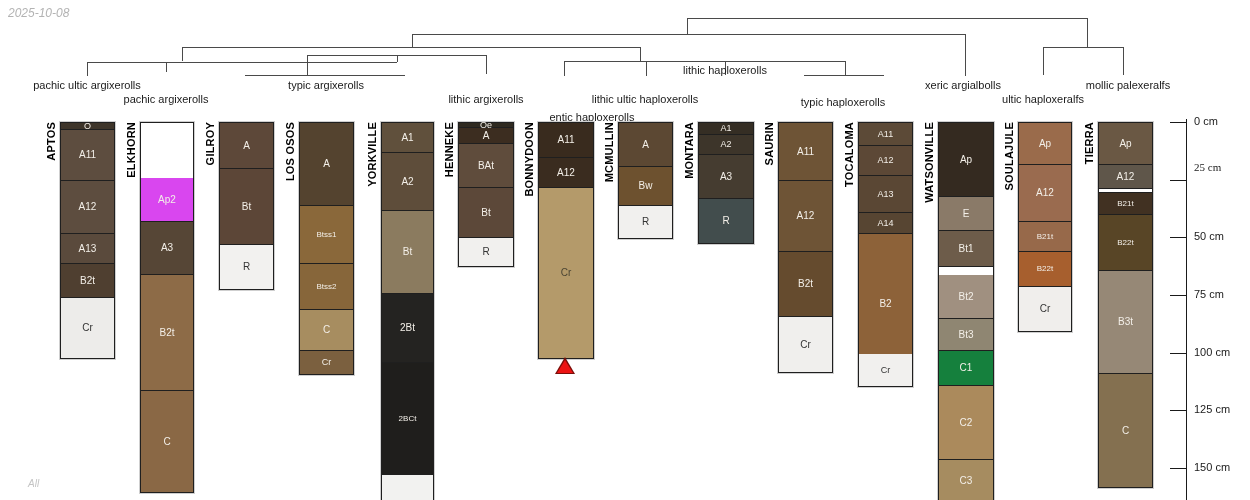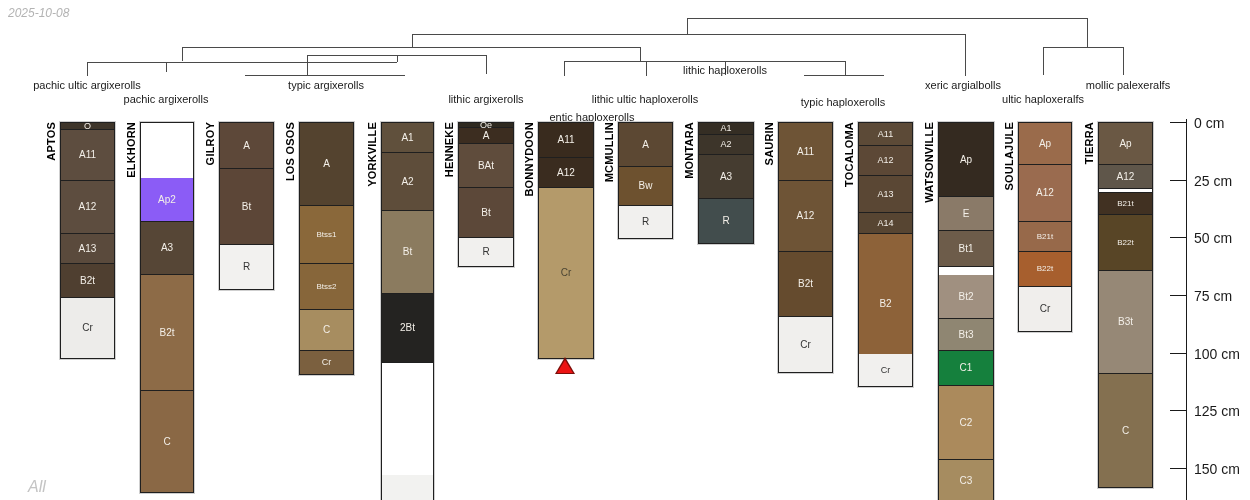--- a/index.html
+++ b/index.html
@@ -1,30 +1,30 @@
 <!DOCTYPE html>
 <html><head>
 <meta charset="utf-8">
 <style>
   html,body{margin:0;padding:0;background:#fff;}
   #stage{position:relative;width:1250px;height:500px;background:#ffffff;overflow:hidden;
          font-family:"Liberation Sans","DejaVu Sans",sans-serif;}
   .date-note{position:absolute;left:8px;top:6px;font-size:12px;font-style:italic;color:#b3b3b3;}
-  .footer-note{position:absolute;left:28px;top:478px;font-size:16px;font-style:italic;color:#c4c4c4;}
+  .footer-note{position:absolute;left:28px;top:478px;font-size:10px;font-style:italic;color:#c4c4c4;}
   .tln{position:absolute;background:#4a4a4a;}
   .taxon{position:absolute;font-size:11px;color:#1a1a1a;white-space:nowrap;transform:translateX(-50%);}
   .soil-col{position:absolute;border:1px solid #1f1f1f;outline:1px solid #cfcfcf;background:#fff;}
   .hz{position:absolute;left:0;width:100%;display:flex;align-items:center;justify-content:center;
       box-sizing:border-box;overflow:visible;line-height:1;}
   .hz.bb{border-bottom:1px solid #1f1f1f;}
   .col-title{position:absolute;width:120px;height:15px;transform:rotate(-90deg);transform-origin:0 0;
              text-align:right;font-weight:bold;font-size:11px;color:#000;white-space:nowrap;letter-spacing:.2px;}
   .axis-line{position:absolute;width:1px;background:#1a1a1a;}
   .axis-tick{position:absolute;height:1px;background:#1a1a1a;}
-  .axis-lab{position:absolute;font-size:14px;color:#1a1a1a;white-space:nowrap;}
+  .axis-lab{position:absolute;font-size:11px;color:#1a1a1a;white-space:nowrap;}
   .tri{position:absolute;width:0;height:0;}
 </style>
 </head>
 <body>
 
 <div id="stage">
   <div class="date-note">2025-10-08</div>
   <div id="tree-layer">
       <div class="tln" style="left: 87px; top: 61.5px; width: 310px; height: 1px; background: rgb(74, 74, 74);"></div>
       <div class="tln" style="left: 307px; top: 55px; width: 179px; height: 1px; background: rgb(74, 74, 74);"></div>
@@ -82,21 +82,21 @@
         </div>
         <div class="hz bb" style="top: 141px; height: 34px; background: rgb(79, 63, 48); color: rgb(243, 239, 232); font-size: 10px;">
           <span>B2t</span>
         </div>
         <div class="hz" style="top: 175px; height: 60px; background: rgb(237, 236, 234); color: rgb(51, 51, 51); font-size: 10px;">
           <span>Cr</span>
         </div>
       </div>
       <div class="col-title" style="left: 45px; top: 242px;">APTOS</div>
       <div class="soil-col" style="left: 140px; top: 122px; width: 52px; height: 369px;">
-        <div class="hz bb" style="top: 55px; height: 44px; background: #8b5cf6; color: rgb(243, 239, 232); font-size: 10px;">
+        <div class="hz bb" style="top: 55px; height: 44px; background: #d946ef; color: rgb(243, 239, 232); font-size: 10px;">
           <span>Ap2</span>
         </div>
         <div class="hz bb" style="top: 99px; height: 53px; background: rgb(86, 70, 54); color: rgb(243, 239, 232); font-size: 10px;">
           <span>A3</span>
         </div>
         <div class="hz bb" style="top: 152px; height: 116px; background: rgb(141, 107, 71); color: rgb(243, 239, 232); font-size: 10px;">
           <span>B2t</span>
         </div>
         <div class="hz" style="top: 268px; height: 101px; background: rgb(138, 104, 69); color: rgb(243, 239, 232); font-size: 10px;">
           <span>C</span>
@@ -138,20 +138,23 @@
           <span>A1</span>
         </div>
         <div class="hz bb" style="top: 30px; height: 58px; background: rgb(94, 77, 58); color: rgb(243, 239, 232); font-size: 10px;">
           <span>A2</span>
         </div>
         <div class="hz bb" style="top: 88px; height: 83px; background: rgb(139, 123, 95); color: rgb(243, 239, 232); font-size: 10px;">
           <span>Bt</span>
         </div>
         <div class="hz bb" style="top: 171px; height: 69px; background: rgb(36, 35, 33); color: rgb(243, 239, 232); font-size: 10px;">
           <span>2Bt</span>
+        </div>
+        <div class="hz bb" style="top: 240px; height: 112px; background: rgb(31, 30, 28); color: rgb(243, 239, 232); font-size: 8px;">
+          <span>2BCt</span>
         </div>
         <div class="hz" style="top: 352px; height: 26px; background: rgb(242, 242, 240); color: rgb(243, 239, 232); font-size: 10px;"></div>
       </div>
       <div class="col-title" style="left: 366px; top: 242px;">YORKVILLE</div>
       <div class="soil-col" style="left: 458px; top: 122px; width: 54px; height: 143px;">
         <div class="hz bb" style="top: 0px; height: 5px; background: rgb(47, 42, 32); color: rgb(243, 239, 232); font-size: 9px;">
           <span>Oe</span>
         </div>
         <div class="hz bb" style="top: 5px; height: 16px; background: rgb(60, 45, 32); color: rgb(243, 239, 232); font-size: 10px;">
           <span>A</span>
@@ -308,21 +311,21 @@
           <span>C</span>
         </div>
       </div>
       <div class="col-title" style="left: 1083px; top: 242px;">TIERRA</div>
     </div>
   <div id="axis-layer">
       <div class="axis-line" style="left: 1186px; top: 119px; height: 381px;"></div>
       <div class="axis-tick" style="left: 1170px; top: 122px; width: 16px;"></div>
       <div class="axis-lab" style="left: 1194px; top: 115px;">0 cm</div>
       <div class="axis-tick" style="left: 1170px; top: 180px; width: 16px;"></div>
-      <div class="axis-lab" style="left: 1194px; top: 173px;">25 cm</div>
+      <div class="axis-lab" style="left: 1194px; top: 161px; font-family: Liberation Serif, serif;">25 cm</div>
       <div class="axis-tick" style="left: 1170px; top: 237px; width: 16px;"></div>
       <div class="axis-lab" style="left: 1194px; top: 230px;">50 cm</div>
       <div class="axis-tick" style="left: 1170px; top: 295px; width: 16px;"></div>
       <div class="axis-lab" style="left: 1194px; top: 288px;">75 cm</div>
       <div class="axis-tick" style="left: 1170px; top: 353px; width: 16px;"></div>
       <div class="axis-lab" style="left: 1194px; top: 346px;">100 cm</div>
       <div class="axis-tick" style="left: 1170px; top: 410px; width: 16px;"></div>
       <div class="axis-lab" style="left: 1194px; top: 403px;">125 cm</div>
       <div class="axis-tick" style="left: 1170px; top: 468px; width: 16px;"></div>
       <div class="axis-lab" style="left: 1194px; top: 461px;">150 cm</div>

